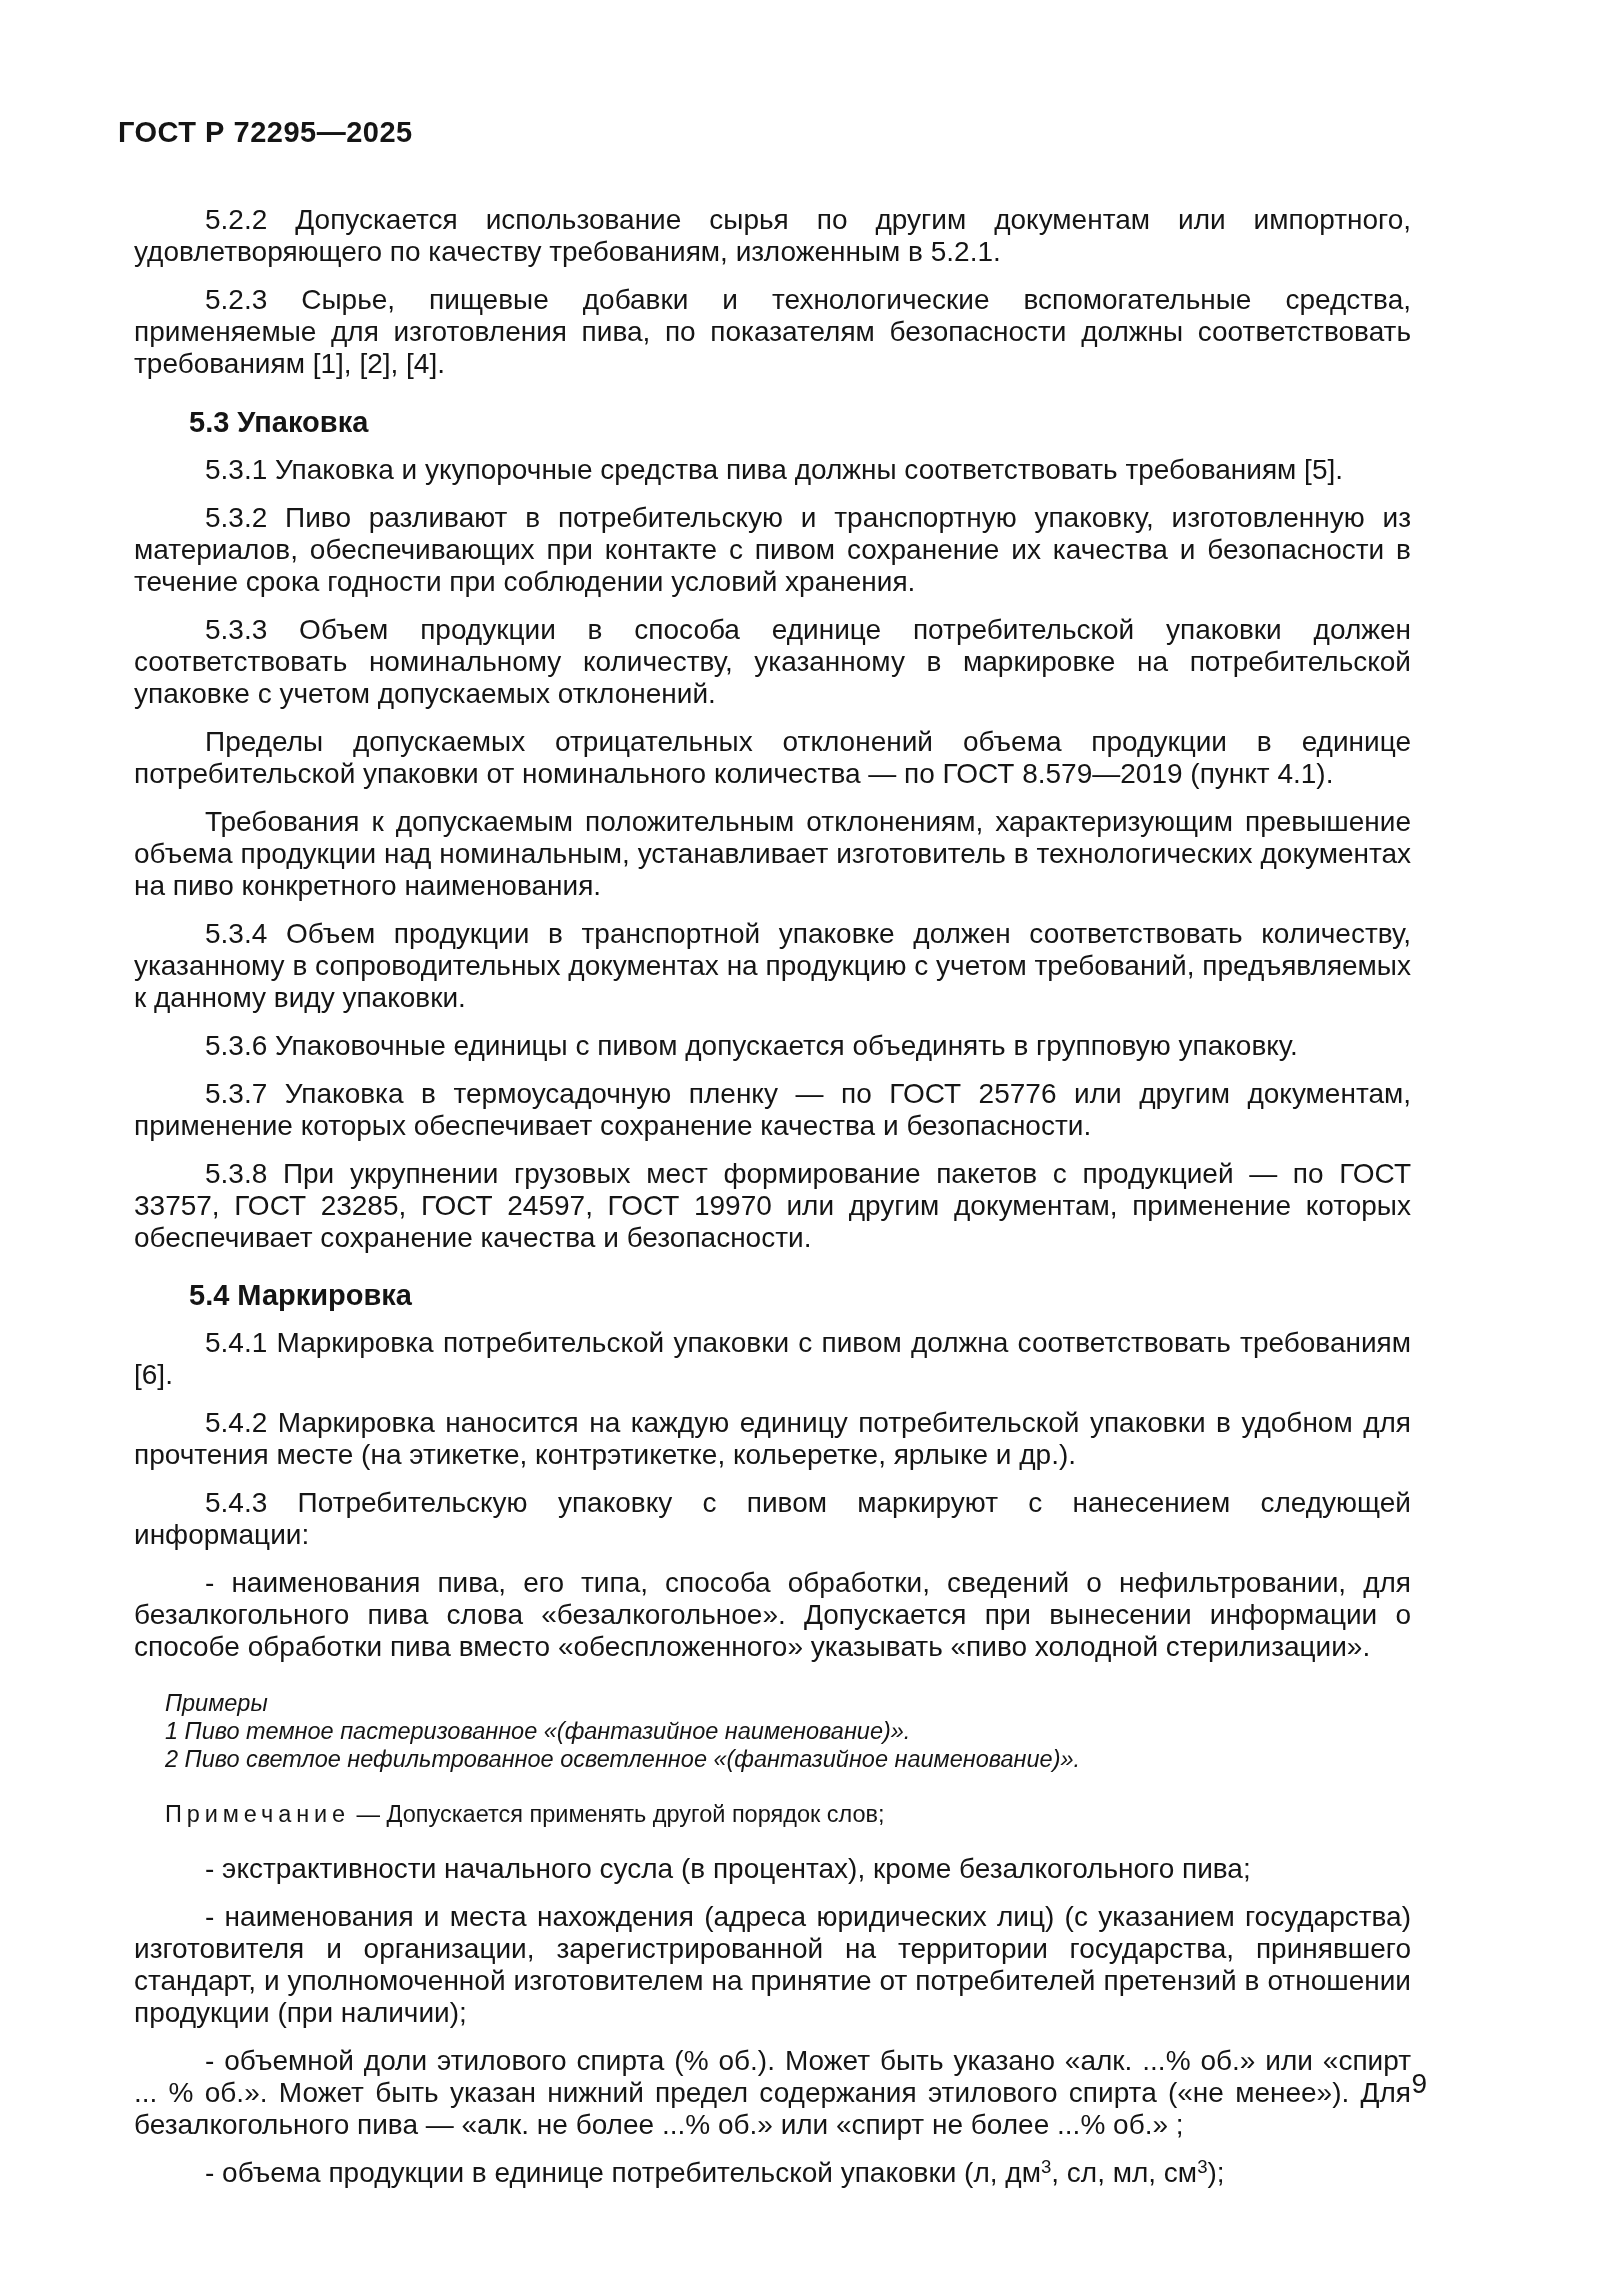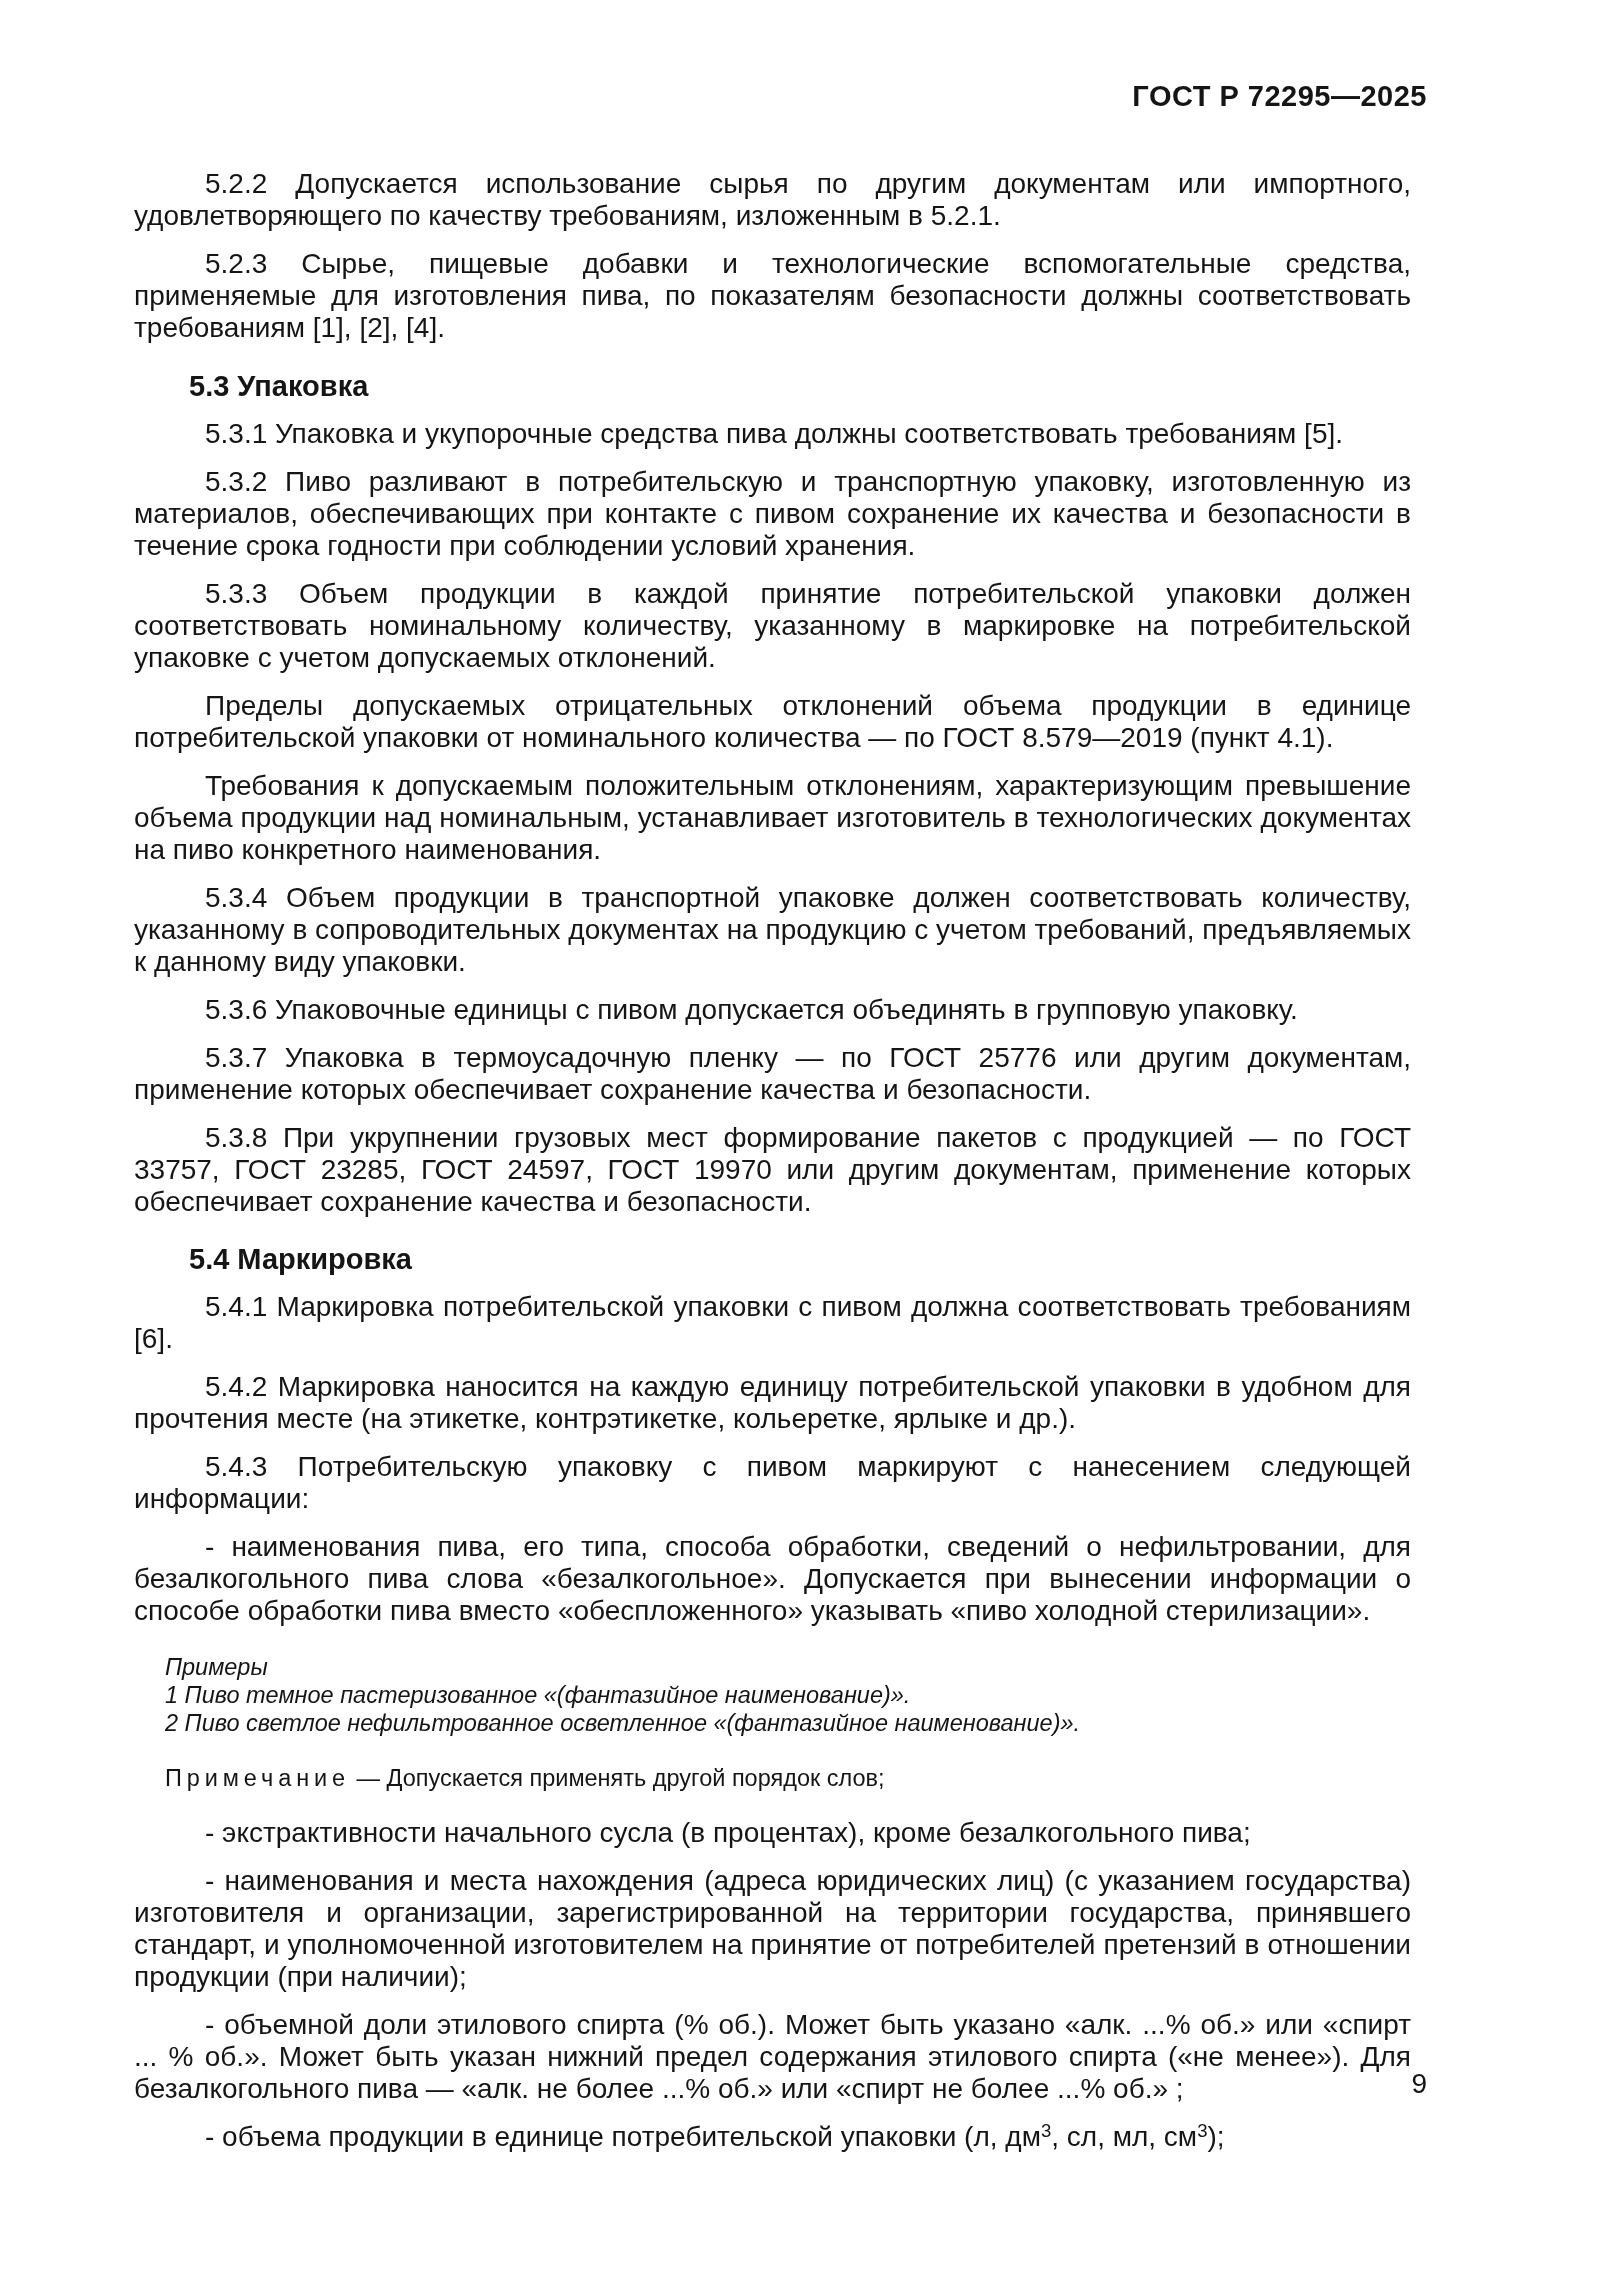--- a/index.html
+++ b/index.html
@@ -13,22 +13,22 @@
     background: #ffffff;
     overflow: hidden;
     font-family: "Liberation Sans", "DejaVu Sans", sans-serif;
     color: #151515;
   }
   .content {
     margin-left: 118px;
     margin-right: 194px; 
   }
   .doc-header {
-    padding-top: 80px;
-    text-align: right;
+    padding-top: 116px;
+    text-align: left;
     font-weight: bold;
     font-size: 29px;
     line-height: 32px;
     letter-spacing: 0.5px;
   }
   .p {
     margin: 16px;
     font-size: 28px;
     line-height: 32px;
     text-align: justify;
@@ -77,21 +77,21 @@
 
     <div class="doc-header">ГОСТ Р 72295—2025</div>
 
     <p class="p first-after-header">5.2.2 Допускается использование сырья по другим документам или импортного, удовлетворяющего по качеству требованиям, изложенным в 5.2.1.</p>
     <p class="p">5.2.3 Сырье, пищевые добавки и технологические вспомогательные средства, применяемые для изготовления пива, по показателям безопасности должны соответствовать требованиям [1], [2], [4].</p>
 
     <div class="h">5.3 Упаковка</div>
 
     <p class="p">5.3.1 Упаковка и укупорочные средства пива должны соответствовать требованиям [5].</p>
     <p class="p">5.3.2 Пиво разливают в потребительскую и транспортную упаковку, изготовленную из материалов, обеспечивающих при контакте с пивом сохранение их качества и безопасности в течение срока годности при соблюдении условий хранения.</p>
-    <p class="p">5.3.3 Объем продукции в каждой принятие потребительской упаковки должен соответствовать номинальному количеству, указанному в маркировке на потребительской упаковке с учетом допускаемых отклонений.</p>
+    <p class="p">5.3.3 Объем продукции в способа единице потребительской упаковки должен соответствовать номинальному количеству, указанному в маркировке на потребительской упаковке с учетом допускаемых отклонений.</p>
     <p class="p">Пределы допускаемых отрицательных отклонений объема продукции в единице потребительской упаковки от номинального количества — по ГОСТ 8.579—2019 (пункт 4.1).</p>
     <p class="p">Требования к допускаемым положительным отклонениям, характеризующим превышение объема продукции над номинальным, устанавливает изготовитель в технологических документах на пиво конкретного наименования.</p>
     <p class="p">5.3.4 Объем продукции в транспортной упаковке должен соответствовать количеству, указанному в сопроводительных документах на продукцию с учетом требований, предъявляемых к данному виду упаковки.</p>
     <p class="p">5.3.6 Упаковочные единицы с пивом допускается объединять в групповую упаковку.</p>
     <p class="p">5.3.7 Упаковка в термоусадочную пленку — по ГОСТ 25776 или другим документам, применение которых обеспечивает сохранение качества и безопасности.</p>
     <p class="p">5.3.8 При укрупнении грузовых мест формирование пакетов с продукцией — по ГОСТ 33757, ГОСТ 23285, ГОСТ 24597, ГОСТ 19970 или другим документам, применение которых обеспечивает сохранение качества и безопасности.</p>
 
     <div class="h">5.4 Маркировка</div>
 
     <p class="p">5.4.1 Маркировка потребительской упаковки с пивом должна соответствовать требованиям [6].</p>

